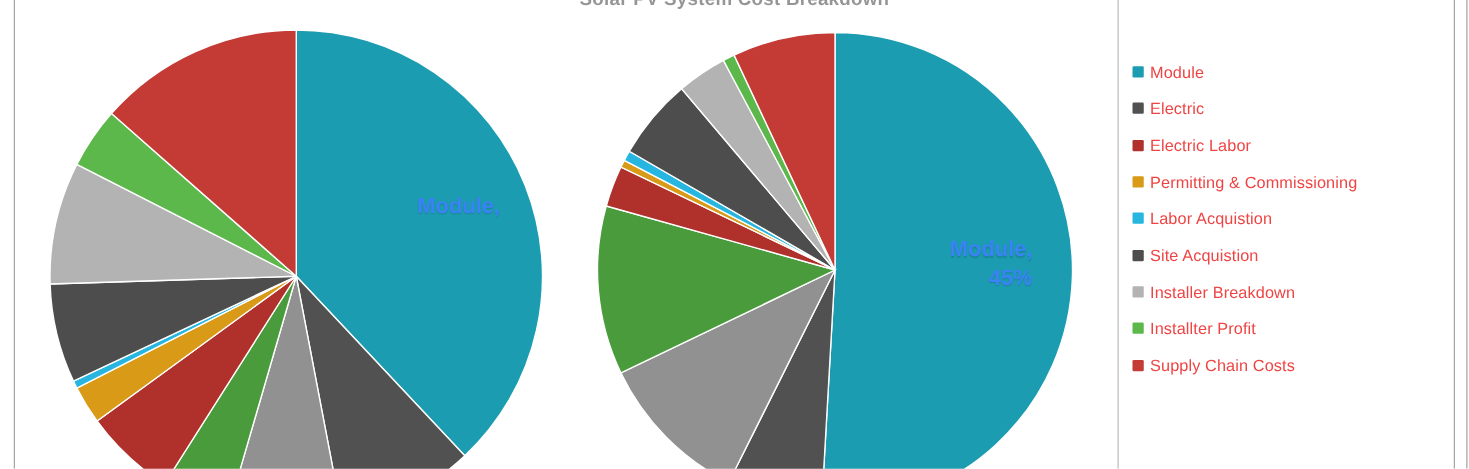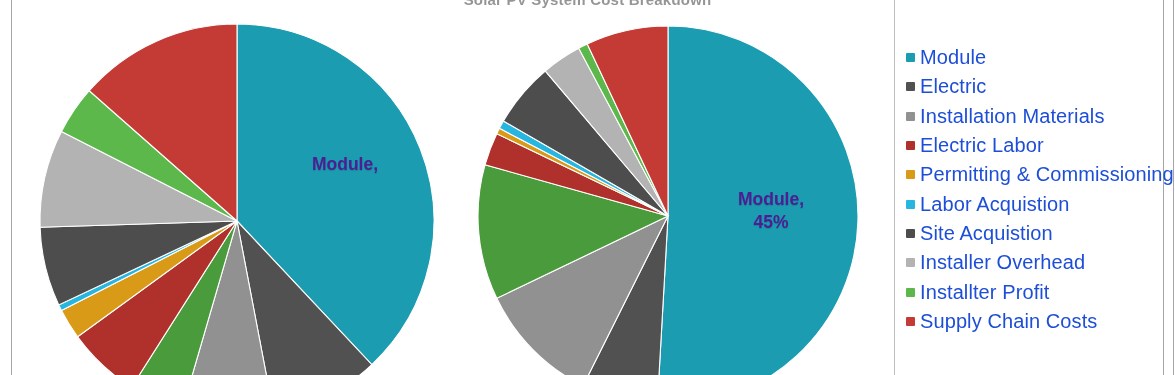--- a/index.html
+++ b/index.html
@@ -43,25 +43,25 @@
     opacity:.55;
   }
 
   
   .pie-wrap{position:absolute;}
   .pie-svg{display:block;overflow:visible;}
   .slice{stroke:#ffffff;stroke-width:1.1;}
 
   .pie-label{
     position:absolute;
-    color:#4c1d95;
+    color:#3b82f6;
     font-weight:bold;
     font-size:17.5px;
     line-height:1.32;
-    text-align:center;
+    text-align:right;
     text-shadow:0 1px 1px rgba(0,0,0,.14);
     white-space:nowrap;
     pointer-events:none;
   }
   .pie-label .ln2{display:block;}
 
   
   .legend{
     position:absolute;
     left:906px;top:43px;
@@ -72,22 +72,22 @@
     align-items:center;
     height:29.3px;
   }
   .legend-swatch{
     width:9px;height:9px;
     flex:0 0 9px;
     margin-right:5px;
     border-radius:1px;
   }
   .legend-text{
-    font-size:20px;
-    color:#1d4ed8;
+    font-size:13px;
+    color:#ef4444;
     white-space:nowrap;
     letter-spacing:.1px;
   }
 </style>
 </head>
 <body>
 
 <div id="root">
 
   <div class="frame-line frame-left"></div>
@@ -139,42 +139,38 @@
   <div class="legend" id="legend">
       <div class="legend-item">
         <span class="legend-swatch" style="background: rgb(28, 156, 176);"></span>
         <span class="legend-text">Module</span>
       </div>
       <div class="legend-item">
         <span class="legend-swatch" style="background: rgb(81, 81, 81);"></span>
         <span class="legend-text">Electric</span>
       </div>
       <div class="legend-item">
-        <span class="legend-swatch" style="background: rgb(145, 145, 145);"></span>
-        <span class="legend-text">Installation Materials</span>
-      </div>
-      <div class="legend-item">
         <span class="legend-swatch" style="background: rgb(176, 48, 43);"></span>
         <span class="legend-text">Electric Labor</span>
       </div>
       <div class="legend-item">
         <span class="legend-swatch" style="background: rgb(217, 154, 23);"></span>
         <span class="legend-text">Permitting &amp; Commissioning</span>
       </div>
       <div class="legend-item">
         <span class="legend-swatch" style="background: rgb(39, 182, 224);"></span>
         <span class="legend-text">Labor Acquistion</span>
       </div>
       <div class="legend-item">
         <span class="legend-swatch" style="background: rgb(77, 77, 77);"></span>
         <span class="legend-text">Site Acquistion</span>
       </div>
       <div class="legend-item">
         <span class="legend-swatch" style="background: rgb(179, 179, 179);"></span>
-        <span class="legend-text">Installer Overhead</span>
+        <span class="legend-text">Installer Breakdown</span>
       </div>
       <div class="legend-item">
         <span class="legend-swatch" style="background: rgb(92, 184, 75);"></span>
         <span class="legend-text">Installter Profit</span>
       </div>
       <div class="legend-item">
         <span class="legend-swatch" style="background: rgb(196, 58, 53);"></span>
         <span class="legend-text">Supply Chain Costs</span>
       </div>
     </div>

